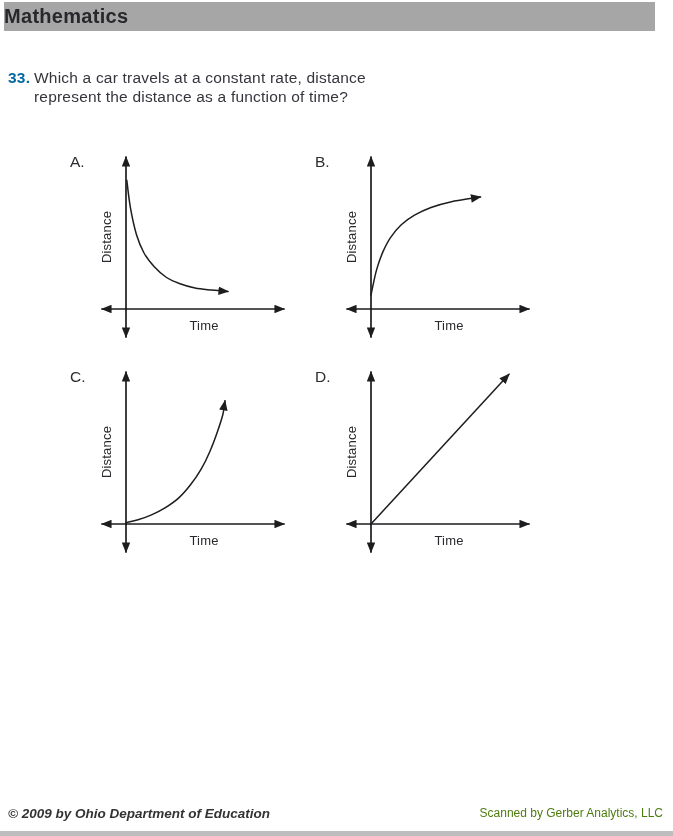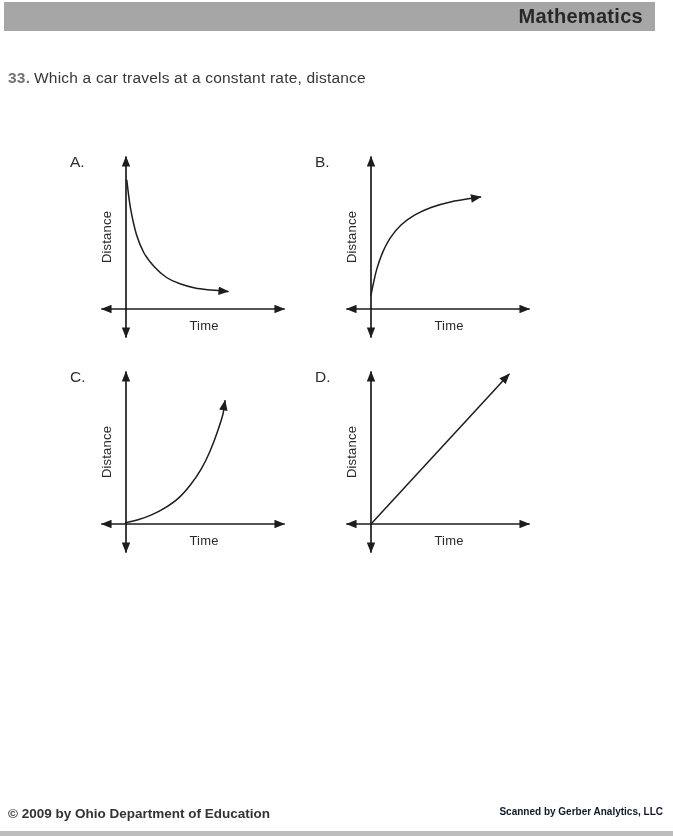--- a/index.html
+++ b/index.html
@@ -8,72 +8,73 @@
     --bottom_strip:#bdbdbd;
   }
   html,body{margin:0;padding:0;background:#fff;}
   .page{
     position:relative;width:673px;height:836px;background:#fff;overflow:hidden;
     font-family:"Liberation Sans",sans-serif;color:var(--ink);
   }
   .topbar{
     position:absolute;left:4px;top:2px;width:651px;height:29px;
     background:var(--header_bar);
-    display:flex;align-items:center;justify-content:flex-end;
+    display:flex;align-items:center;justify-content:flex-start;
     padding-right:12px;box-sizing:border-box;
   }
   .topbar .subject{
     font-size:20px;font-weight:bold;color:#28282c;letter-spacing:.3px;
   }
   .question{
     position:absolute;left:8px;top:68px;display:flex;
     font-size:15.5px;line-height:19px;letter-spacing:.2px;color:#35353d;
   }
-  .qnum{width:26px;flex:none;font-weight:bold;color:#737373;}
+  .qnum{width:26px;flex:none;font-weight:bold;color:#0369a1;}
   .qtext div{white-space:nowrap;}
   .graph-cell{position:absolute;width:230px;height:205px;}
   .cell-a{left:28px;top:133px;}
   .cell-b{left:273px;top:133px;}
   .cell-c{left:28px;top:348px;}
   .cell-d{left:273px;top:348px;}
   .choice-label{
     position:absolute;left:2px;top:4px;font-size:15.5px;color:#2c2c32;
   }
   svg.graph{position:absolute;left:18px;top:0;width:205px;height:200px;overflow:visible;}
   .graph text{
     font-family:"Liberation Sans",sans-serif;font-size:13px;fill:#2a2a2e;letter-spacing:.2px;
   }
   .graph .axis{stroke:var(--ink);stroke-width:1.7;fill:none;stroke-linecap:round;}
   .graph .curve{stroke:var(--ink);stroke-width:1.5;fill:none;stroke-linecap:round;}
   .footer-left{
     position:absolute;left:8px;top:806px;
-    font-size:13.5px;font-weight:bold;color:#333;
+    font-size:13.5px;font-weight:bold;color:#333;font-style:italic;
   }
   .footer-right{
     position:absolute;right:10px;top:806px;
-    font-size:10px;font-weight:bold;color:#0f172a;
+    font-size:12px;font-weight:normal;color:#4d7c0f;
   }
   .bottom-strip{
     position:absolute;left:0;bottom:0;width:100%;height:5px;
     background:var(--bottom_strip);
   }
 </style>
 </head>
 <body>
 
 <div class="page">
 
   <header class="topbar">
     <span class="subject">Mathematics</span>
   </header>
 
   <section class="question">
     <span class="qnum">33.</span>
     <div class="qtext">
       <div>Which a car travels at a constant rate, distance</div>
+      <div>represent the distance as a function of time?</div>
     </div>
   </section>
 
   <figure class="graph-cell cell-a">
     <span class="choice-label">A.</span>
     <svg class="graph" viewBox="0 0 205 200">
       <text x="25" y="88" text-anchor="middle" transform="rotate(-90 25 88)">Distance</text>
       <text x="118" y="181" text-anchor="middle">Time</text>
     <defs>
           <marker id="ah0" viewBox="0 0 10 8" refX="9" refY="4" markerWidth="11" markerHeight="8.5" markerUnits="userSpaceOnUse" orient="auto">

